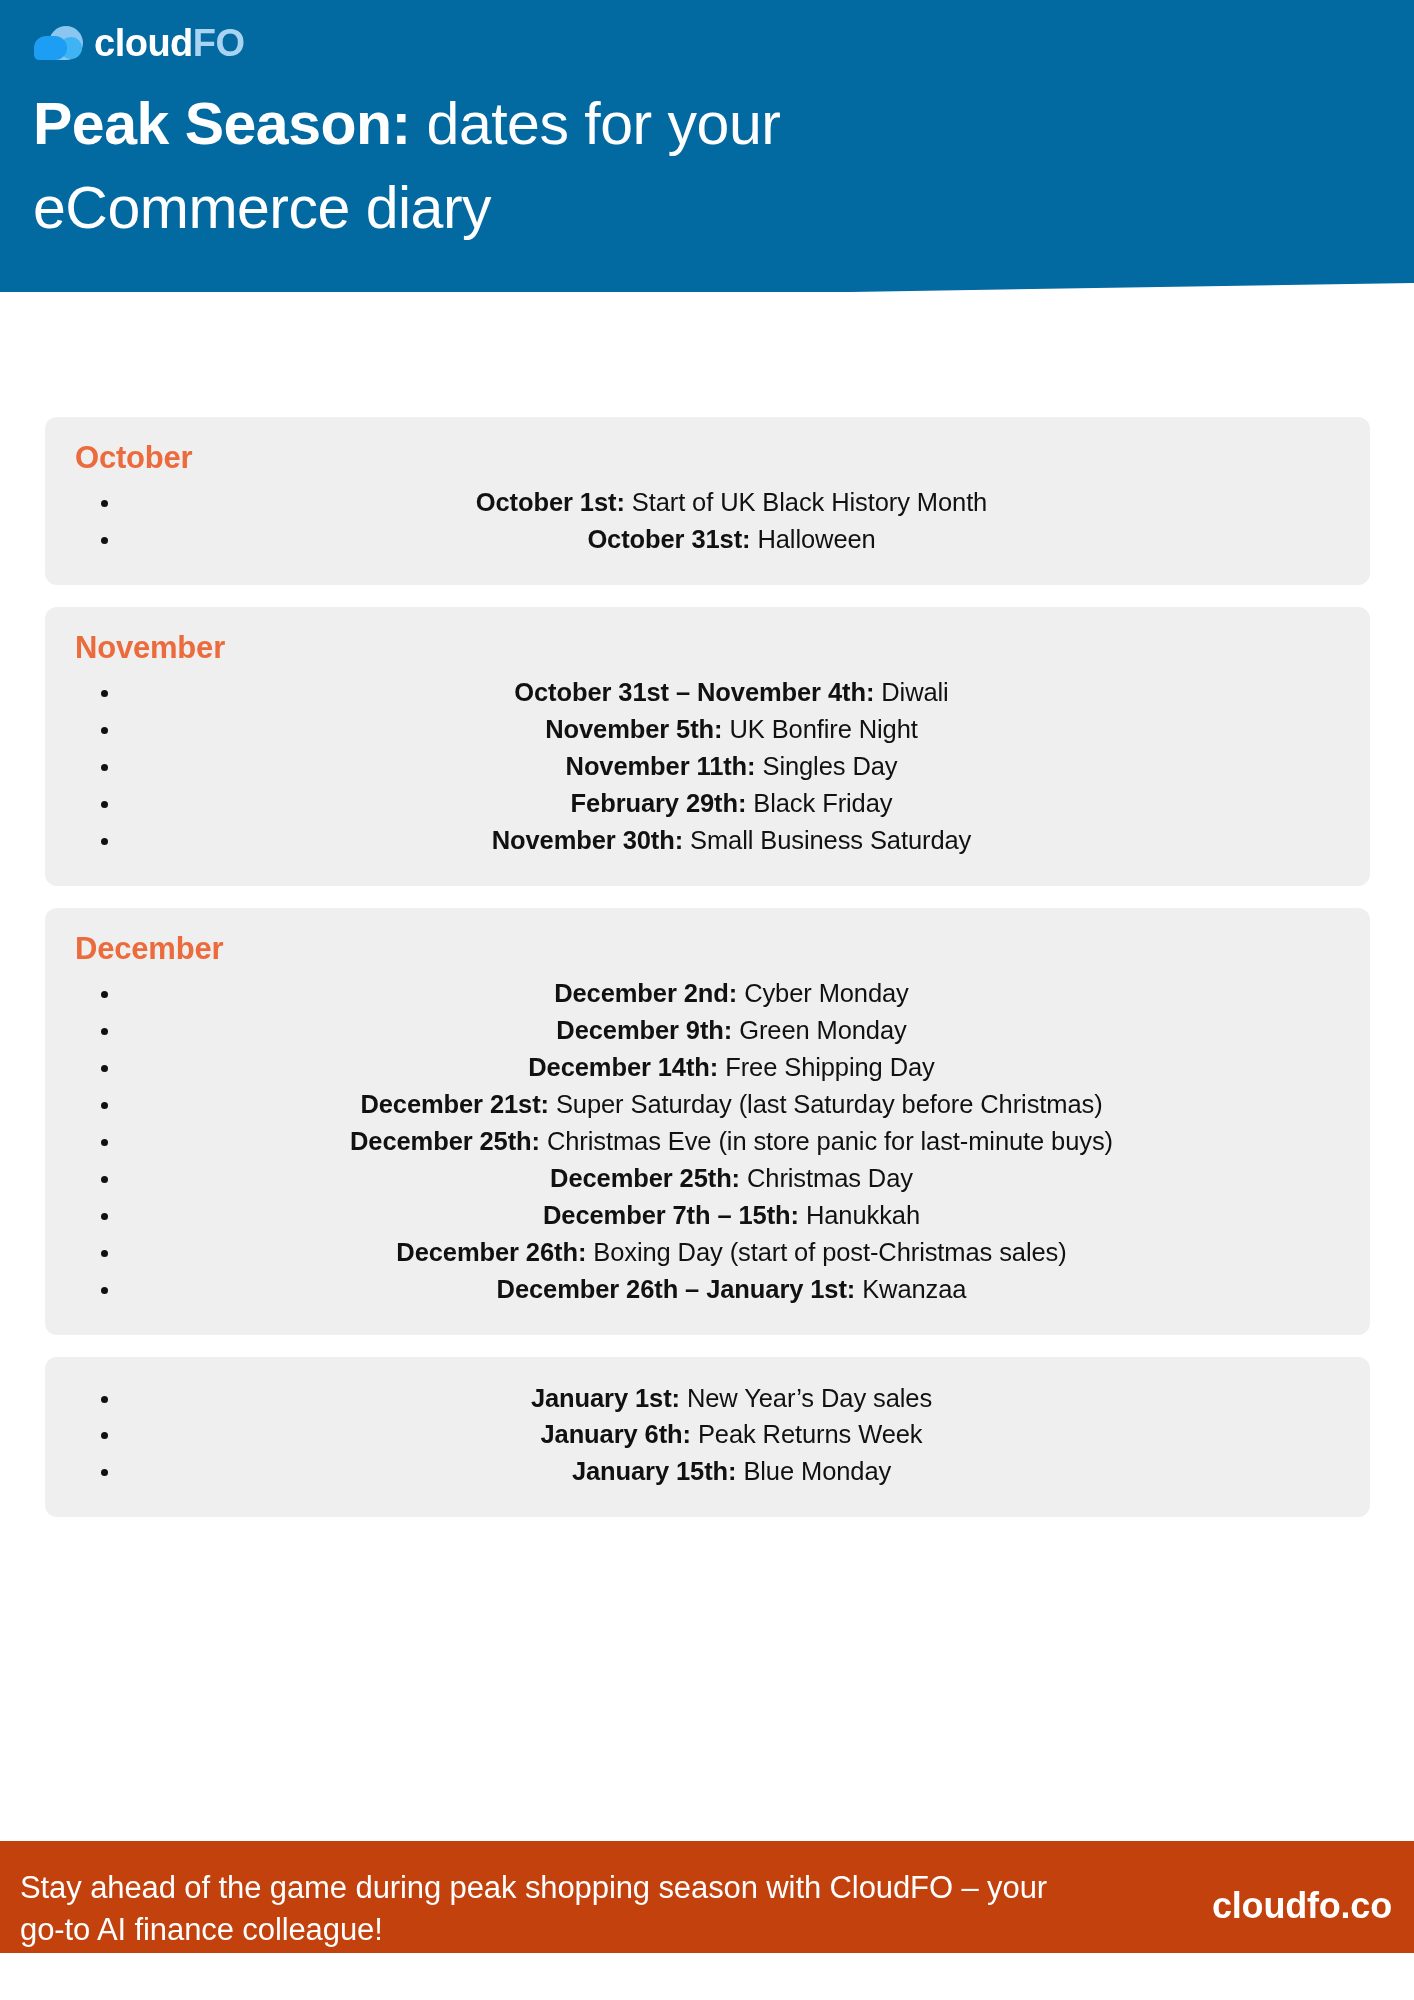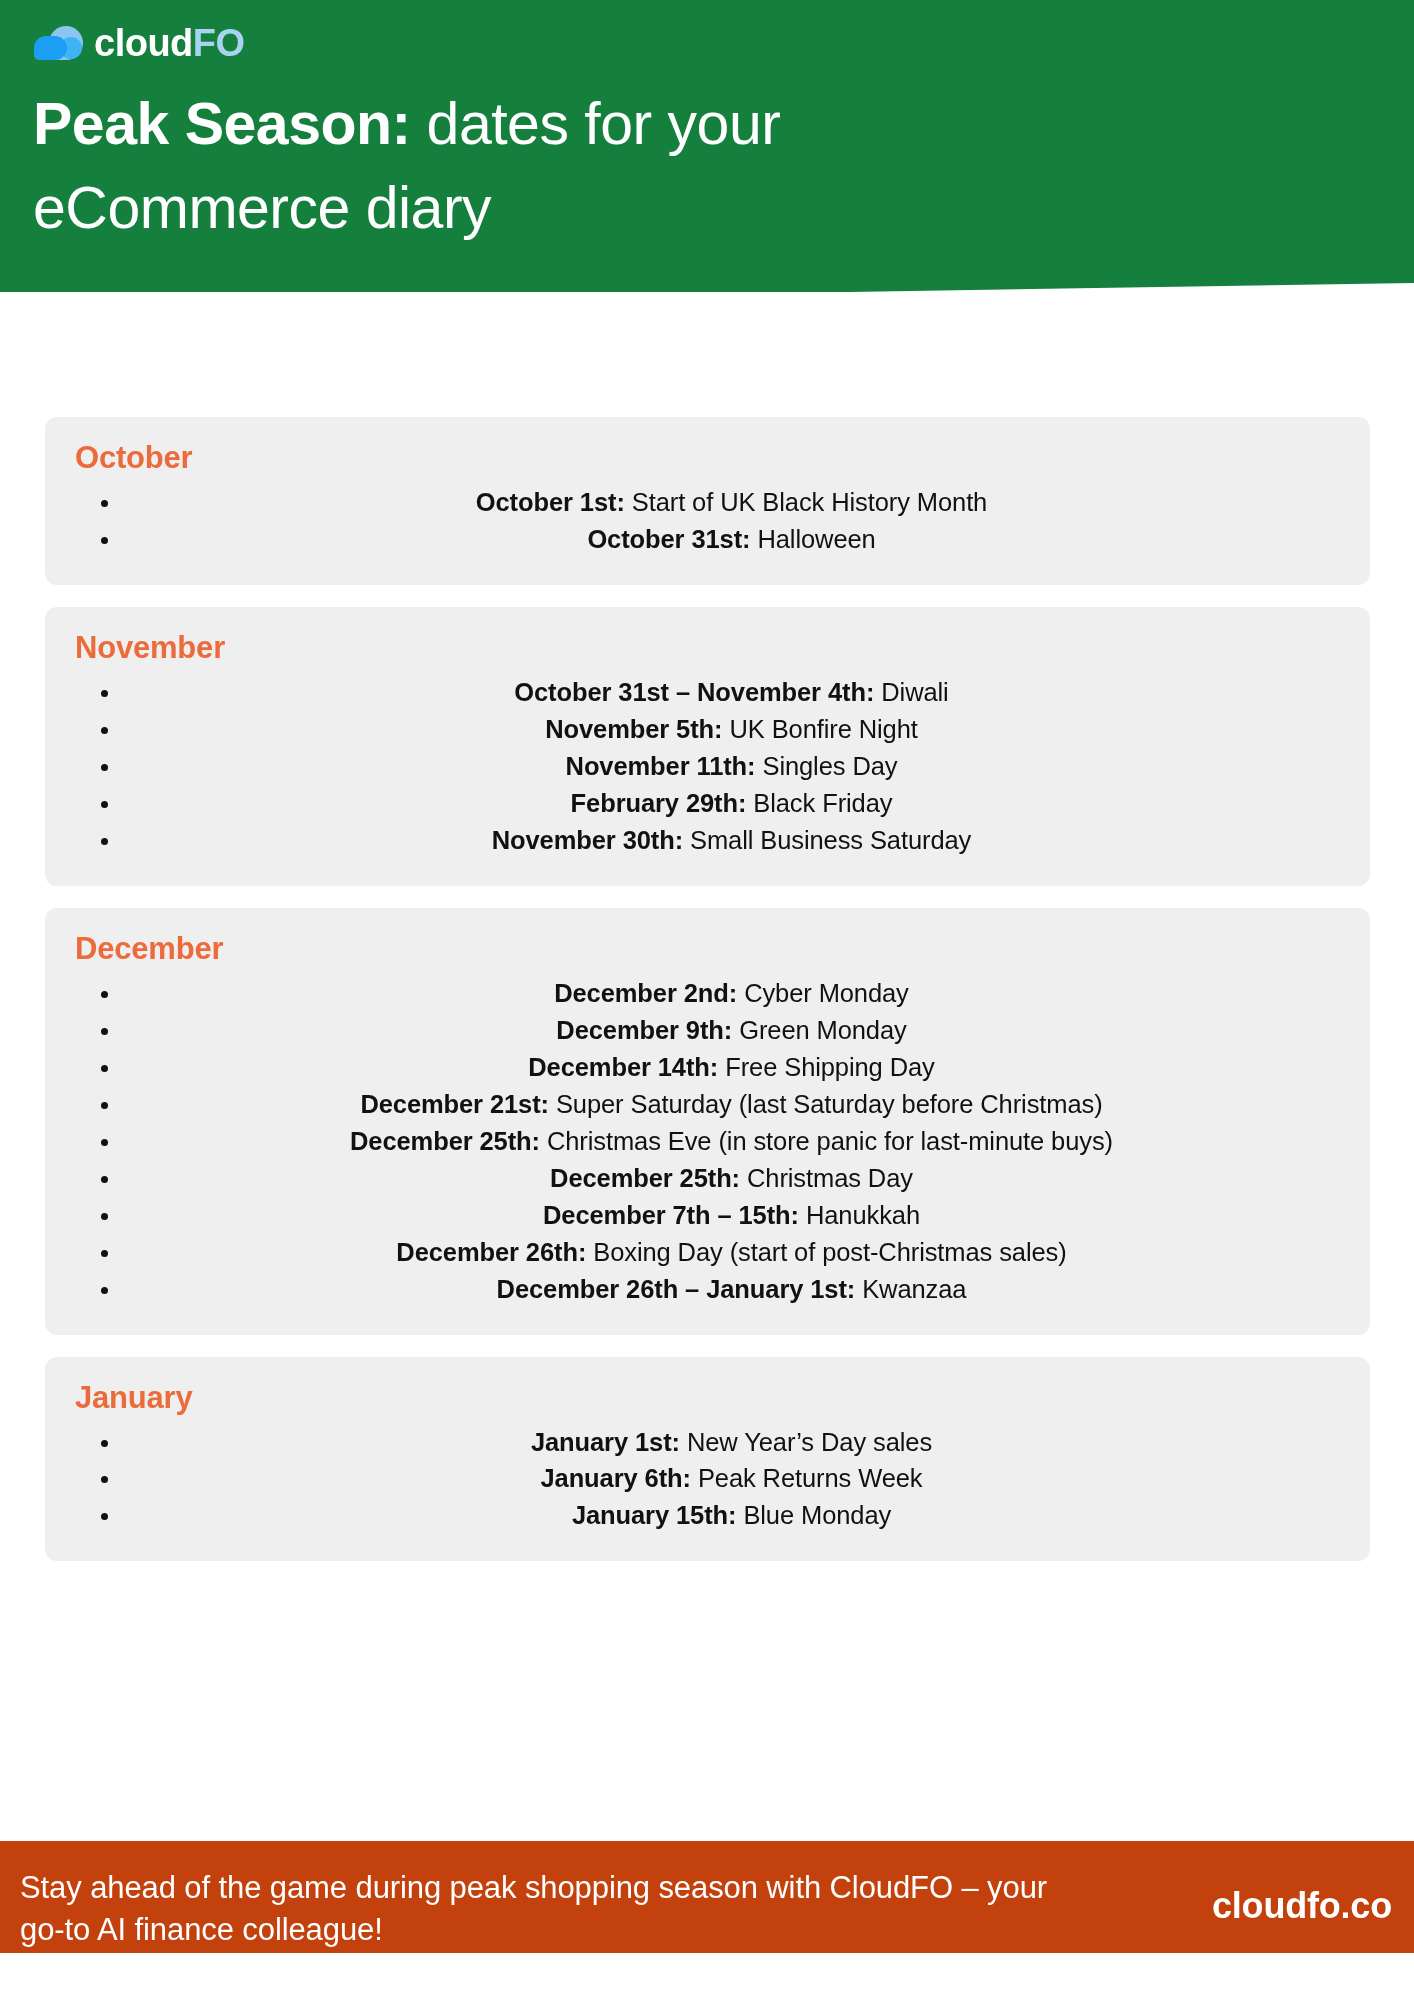--- a/index.html
+++ b/index.html
@@ -19,21 +19,21 @@
     background: #ffffff;
   }
 
   
   .header {
     position: absolute;
     left: 0;
     top: 0;
     width: 1414px;
     height: 295px;
-    background: #15803d;
+    background: #0369a1;
     
     clip-path: polygon(0 0, 1414px 0, 1414px 283px, 850px 292px, 0 292px);
   }
 
   .logo-row {
     position: absolute;
     left: 33px;
     top: 20px;
     display: flex;
     align-items: center;
@@ -229,21 +229,20 @@
         <li><span class="bold">December 21st:</span><span> Super Saturday (last Saturday before Christmas)</span></li>
         <li><span class="bold">December 25th:</span><span> Christmas Eve (in store panic for last-minute buys)</span></li>
         <li><span class="bold">December 25th:</span><span> Christmas Day</span></li>
         <li><span class="bold">December 7th – 15th:</span><span> Hanukkah</span></li>
         <li><span class="bold">December 26th:</span><span> Boxing Day (start of post-Christmas sales)</span></li>
         <li><span class="bold">December 26th – January 1st:</span><span> Kwanzaa</span></li>
       </ul>
     </div>
 
     <div class="card">
-      <div class="card-title">January</div>
       <ul class="card-list">
         <li><span class="bold">January 1st:</span><span> New Year’s Day sales</span></li>
         <li><span class="bold">January 6th:</span><span> Peak Returns Week</span></li>
         <li><span class="bold">January 15th:</span><span> Blue Monday</span></li>
       </ul>
     </div>
 
   </div>
 
   <div class="footer">

